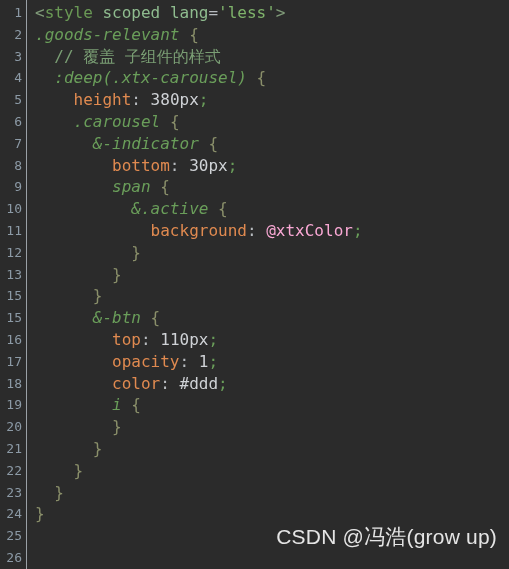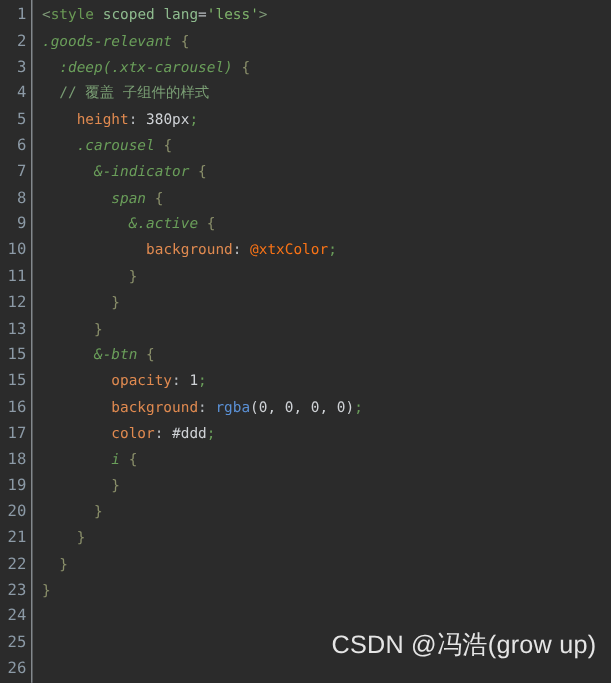--- a/index.html
+++ b/index.html
@@ -48,38 +48,38 @@
   #code {
     flex: 1 1 auto;
     padding-top: 2px;
     padding-left: 8px;
     box-sizing: border-box;
     overflow: hidden;
   }
   .codeline {
     height: 21.8px;
     line-height: 21.8px;
-    font-size: 12px;
+    font-size: 16px;
     white-space: pre;
     color: #a9b7c6;
   }
 
   
   .t-punct     { color: #7f9a78; }
   .t-tag       { color: #6a9955; }
   .t-attr      { color: #8fbc8f; }
   .t-string    { color: #7fb36b; }
   .t-comment   { color: #7a9e74; }
   .t-selector  { color: #6a9e5a; font-style: italic; }
   .t-brace     { color: #8a8f6a; }
   .t-prop      { color: #e08a50; }
   .t-value     { color: #cfd2d6; }
   .t-colon     { color: #b8bcc0; }
   .t-semi      { color: #6a9e5a; }
-  .t-var       { color: #f97316; }
+  .t-var       { color: #f9a8d4; }
   .t-func      { color: #5b91d6; }
 
   
   #watermark {
     position: absolute;
     right: 12px;
     bottom: 18px;
     font-family: "Liberation Sans", sans-serif;
     font-size: 21px;
     color: #e5e5e5;
@@ -118,34 +118,35 @@
       <div class="lineno">22</div>
       <div class="lineno">23</div>
       <div class="lineno">24</div>
       <div class="lineno">25</div>
       <div class="lineno">26</div>
     </div>
 
   <div id="code">
       <div class="codeline"><span class="t-punct">&lt;</span><span class="t-tag">style</span><span class="t-value"> </span><span class="t-attr">scoped</span><span class="t-value"> </span><span class="t-attr">lang</span><span class="t-colon">=</span><span class="t-string">'less'</span><span class="t-punct">&gt;</span></div>
       <div class="codeline"><span class="t-selector">.goods-relevant</span><span class="t-value"> </span><span class="t-brace">{</span></div>
+      <div class="codeline"><span>  </span><span class="t-comment">// 覆盖 子组件的样式</span></div>
       <div class="codeline"><span>  </span><span class="t-selector">:deep(.xtx-carousel)</span><span class="t-value"> </span><span class="t-brace">{</span></div>
-      <div class="codeline"><span>  </span><span class="t-comment">// 覆盖 子组件的样式</span></div>
       <div class="codeline"><span>    </span><span class="t-prop">height</span><span class="t-colon">:</span><span class="t-value"> </span><span class="t-value">380px</span><span class="t-semi">;</span></div>
       <div class="codeline"><span>    </span><span class="t-selector">.carousel</span><span class="t-value"> </span><span class="t-brace">{</span></div>
       <div class="codeline"><span>      </span><span class="t-selector">&amp;-indicator</span><span class="t-value"> </span><span class="t-brace">{</span></div>
+      <div class="codeline"><span>        </span><span class="t-prop">bottom</span><span class="t-colon">:</span><span class="t-value"> </span><span class="t-value">30px</span><span class="t-semi">;</span></div>
       <div class="codeline"><span>        </span><span class="t-selector">span</span><span class="t-value"> </span><span class="t-brace">{</span></div>
       <div class="codeline"><span>          </span><span class="t-selector">&amp;.active</span><span class="t-value"> </span><span class="t-brace">{</span></div>
       <div class="codeline"><span>            </span><span class="t-prop">background</span><span class="t-colon">:</span><span class="t-value"> </span><span class="t-var">@xtxColor</span><span class="t-semi">;</span></div>
       <div class="codeline"><span>          </span><span class="t-brace">}</span></div>
       <div class="codeline"><span>        </span><span class="t-brace">}</span></div>
       <div class="codeline"><span>      </span><span class="t-brace">}</span></div>
       <div class="codeline"><span>      </span><span class="t-selector">&amp;-btn</span><span class="t-value"> </span><span class="t-brace">{</span></div>
+      <div class="codeline"><span>        </span><span class="t-prop">top</span><span class="t-colon">:</span><span class="t-value"> </span><span class="t-value">110px</span><span class="t-semi">;</span></div>
       <div class="codeline"><span>        </span><span class="t-prop">opacity</span><span class="t-colon">:</span><span class="t-value"> </span><span class="t-value">1</span><span class="t-semi">;</span></div>
-      <div class="codeline"><span>        </span><span class="t-prop">background</span><span class="t-colon">:</span><span class="t-value"> </span><span class="t-func">rgba</span><span class="t-value">(0, 0, 0, 0)</span><span class="t-semi">;</span></div>
       <div class="codeline"><span>        </span><span class="t-prop">color</span><span class="t-colon">:</span><span class="t-value"> </span><span class="t-value">#ddd</span><span class="t-semi">;</span></div>
       <div class="codeline"><span>        </span><span class="t-selector">i</span><span class="t-value"> </span><span class="t-brace">{</span></div>
       <div class="codeline"><span>        </span><span class="t-brace">}</span></div>
       <div class="codeline"><span>      </span><span class="t-brace">}</span></div>
       <div class="codeline"><span>    </span><span class="t-brace">}</span></div>
       <div class="codeline"><span>  </span><span class="t-brace">}</span></div>
       <div class="codeline"><span class="t-brace">}</span></div>
     </div>
 
   <div id="watermark">CSDN @冯浩(grow up)</div>

